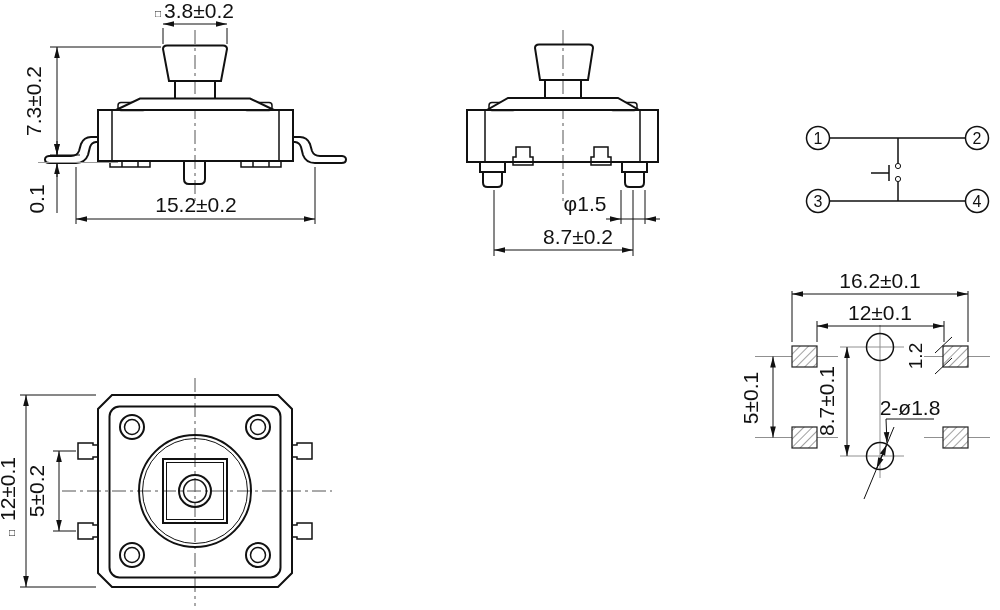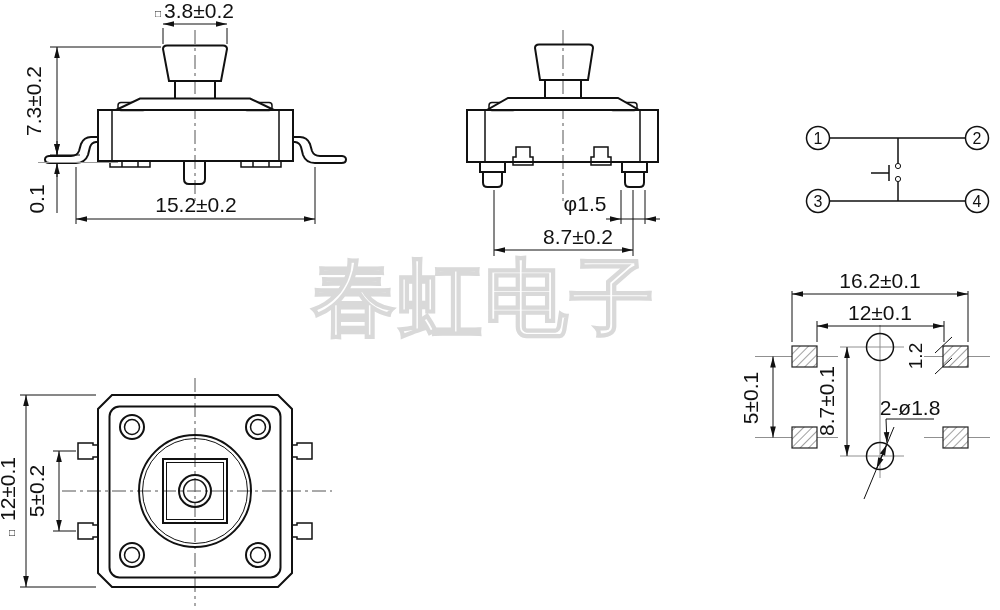--- a/index.html
+++ b/index.html
@@ -21,21 +21,20 @@
   .cl{stroke:#555;stroke-width:1;fill:none;stroke-dasharray:14 4 3 4;}
   .clg{stroke:#909090;stroke-width:1;fill:none;}
   .gray{stroke:#9a9a9a;stroke-width:1.2;fill:none;}
   .pad{stroke:#222;stroke-width:1.2;fill:url(#hatch);}
 </style>
 </head>
 <body>
 
 <div class="stage">
 
-  <div class="watermark">春虹电子</div>
 
   <svg width="1000" height="610" viewBox="0 0 1000 610">
     <defs>
       <marker id="ma-e" viewBox="0 0 12 8" markerWidth="12" markerHeight="8" refX="11.5" refY="4" orient="auto" markerUnits="userSpaceOnUse">
         <path d="M0.5,1.2 L11.5,4 L0.5,6.8 Z" fill="#111"></path>
       </marker>
       <marker id="ma-s" viewBox="0 0 12 8" markerWidth="12" markerHeight="8" refX="0.5" refY="4" orient="auto" markerUnits="userSpaceOnUse">
         <path d="M11.5,1.2 L0.5,4 L11.5,6.8 Z" fill="#111"></path>
       </marker>
       <pattern id="hatch" width="6" height="6" patternUnits="userSpaceOnUse" patternTransform="rotate(45)">

